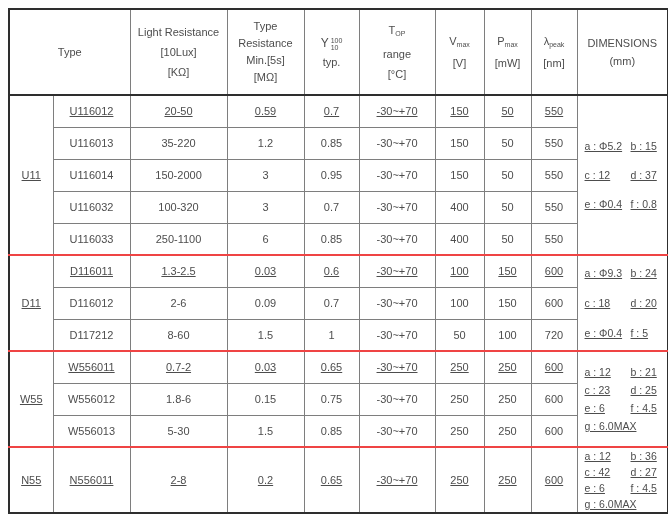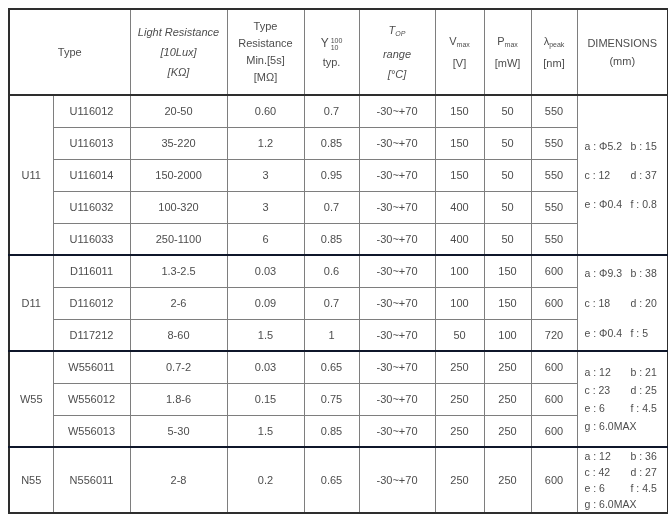--- a/index.html
+++ b/index.html
@@ -14,22 +14,22 @@
   th,td{
     border:1px solid #7e7e7e;
     text-align:center;vertical-align:middle;
     font-size:11px;font-weight:normal;padding:0;
     overflow:hidden;white-space:nowrap;
   }
   thead tr{height:86px;}
   thead th{border-bottom:2px solid #2e2e2e;background:#ffffff;}
   tbody tr{height:32px;}
   tbody tr.g3{height:66px;}
-  tr.group-start td{border-top:2px solid #0f172a;}
-  .lh-3{line-height:20px;font-style:italic;}
+  tr.group-start td{border-top:2px solid #ef4444;text-decoration:underline;}
+  .lh-3{line-height:20px;}
   .lh-4{line-height:17px;}
   .lh-2{line-height:18px;}
   sub.small{font-size:7px;vertical-align:-2px;}
   .supsub{
     display:inline-flex;flex-direction:column;justify-content:center;
     font-size:7px;line-height:7px;margin-left:2px;text-align:left;
     vertical-align:middle;
   }
   .gamma-base{font-size:12px;vertical-align:middle;}
   .dims-cell{text-align:left;}
@@ -101,21 +101,21 @@
         <span>DIMENSIONS</span><br>
         <span>(mm)</span>
       </th>
     </tr>
   </thead>
   <tbody>
       <tr class="g0 group-start">
         <td rowspan="5">U11</td>
         <td>U116012</td>
         <td>20-50</td>
-        <td>0.60</td>
+        <td>0.59</td>
         <td>0.7</td>
         <td>-30~+70</td>
         <td>150</td>
         <td>50</td>
         <td>550</td>
         <td rowspan="5" class="dims-cell dims-g0">
           <div class="dims-grid">
             <span>a : Φ5.2</span>
             <span>b : 15</span>
             <span>c : 12</span>
@@ -171,21 +171,21 @@
         <td>1.3-2.5</td>
         <td>0.03</td>
         <td>0.6</td>
         <td>-30~+70</td>
         <td>100</td>
         <td>150</td>
         <td>600</td>
         <td rowspan="3" class="dims-cell dims-g1">
           <div class="dims-grid">
             <span>a : Φ9.3</span>
-            <span>b : 38</span>
+            <span>b : 24</span>
             <span>c : 18</span>
             <span>d : 20</span>
             <span>e : Φ0.4</span>
             <span>f : 5</span>
           </div>
         </td>
       </tr>
       <tr class="g1">
         <td>D116012</td>
         <td>2-6</td>

